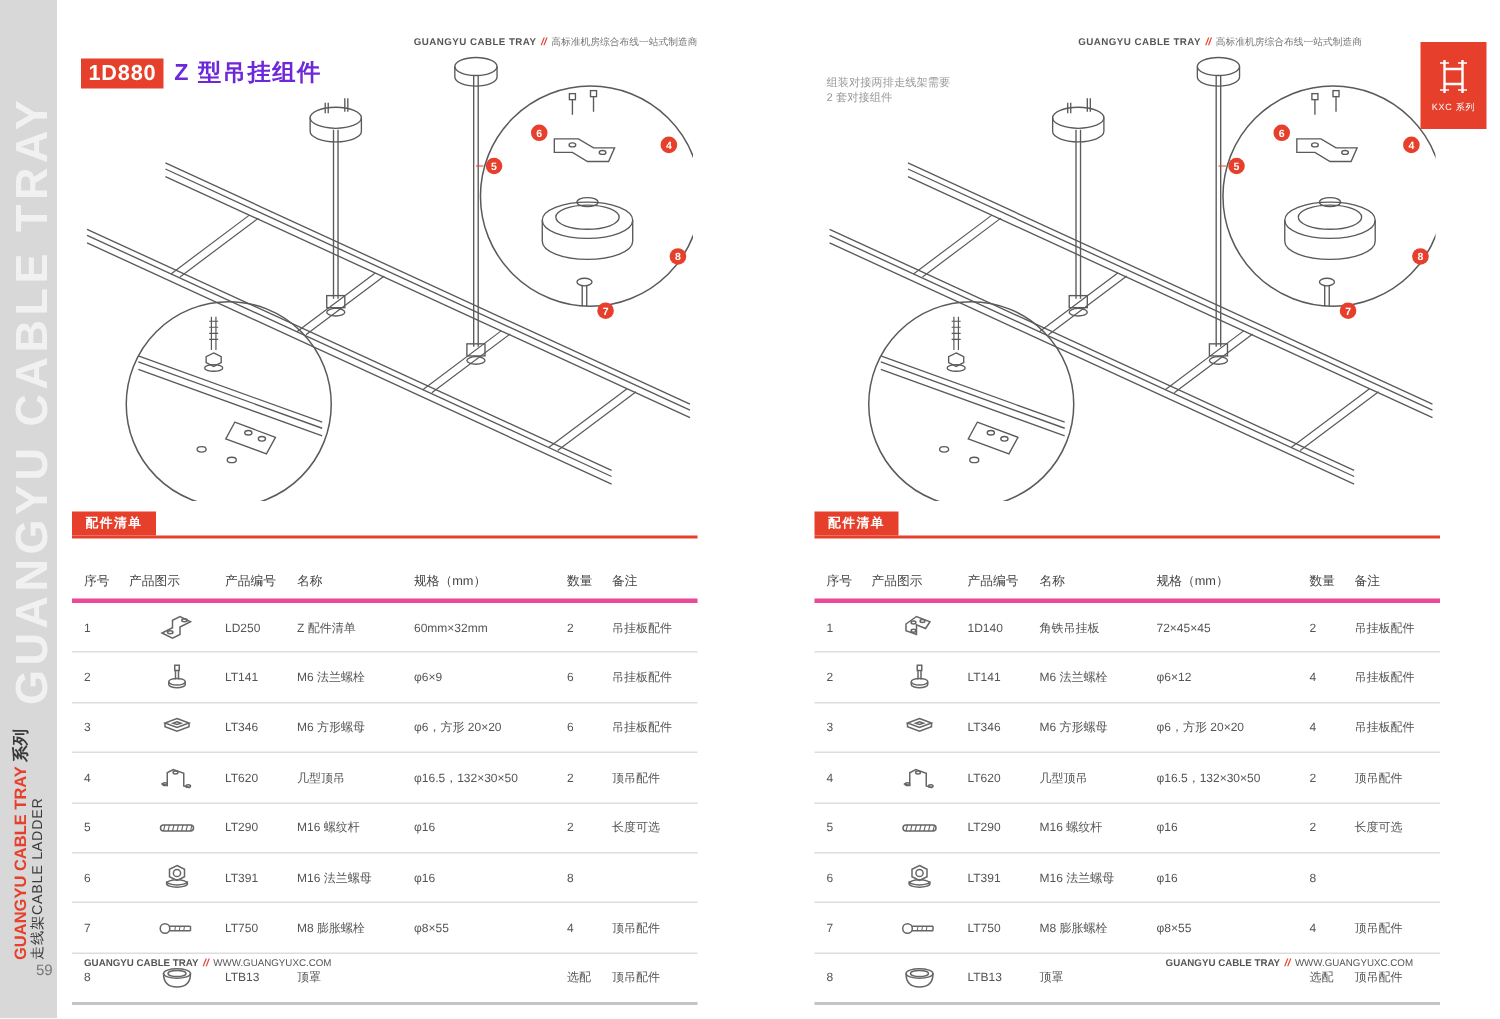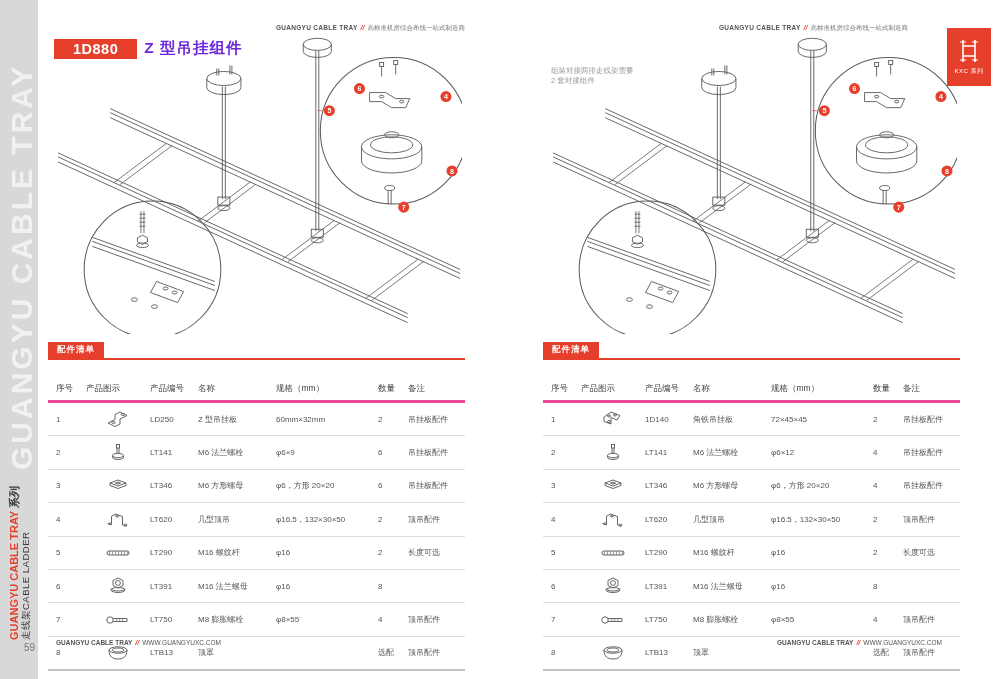--- a/index.html
+++ b/index.html
@@ -27,23 +27,23 @@
   .page.p1{left:543px;}
 
   .topline{position:absolute;top:4px;right:0;font-size:6.5px;color:#555;white-space:nowrap;}
   .page.p1 .topline{right:52px;}
   .topline .brand{font-weight:bold;letter-spacing:.3px;}
   .slash{color:var(--red);font-style:italic;font-weight:bold;padding:0 3px;font-size:7px;}
   .topline .slogan{color:#777;}
 
   .title-row{position:absolute;top:18px;left:6px;display:flex;align-items:center;gap:7px;}
   .code-box{background:var(--red);color:#fff;font-weight:bold;font-size:14.5px;
-    padding:2px 19px;letter-spacing:.5px;}
+    padding:2px 5px;letter-spacing:.5px;}
   .page-title{font-size:15.5px;font-weight:bold;color:#6d28d9;margin:0;letter-spacing:1px;}
-  .subtitle{position:absolute;top:46px;left:8px;font-size:7.5px;color:#999;line-height:9.5px;}
+  .subtitle{position:absolute;top:30px;left:8px;font-size:7.5px;color:#999;line-height:9.5px;}
 
   
   .logo-box{position:absolute;left:947px;top:28px;width:44px;height:58px;background:var(--red);
     display:flex;flex-direction:column;align-items:center;justify-content:center;gap:3px;}
   .logo-box svg{display:block;}
   .logo-label{color:#fff;font-size:6px;letter-spacing:.5px;}
 
   
   .drawing{position:absolute;top:8px;left:2px;width:412px;height:306px;}
   .drawing svg{width:100%;height:100%;}
@@ -188,21 +188,21 @@
             <div class="cell-icon">
               <svg width="26" height="22" viewBox="0 0 26 22">
                 <g stroke="#666" stroke-width="1" fill="none">
                   <path d="M3,15 l7,3.5 5,-2.5 v-5 l7,-3.5 -7,-3.5 -5,2.5 v5 z"></path>
                   <ellipse cx="8.5" cy="14.5" rx="1.8" ry="1"></ellipse>
                   <ellipse cx="18" cy="6.5" rx="1.8" ry="1"></ellipse>
                 </g>
               </svg>
             </div>
             <div>LD250</div>
-            <div>Z 型吊挂板</div>
+            <div>Z 配件清单</div>
             <div>60mm×32mm</div>
             <div>2</div>
             <div>吊挂板配件</div>
           </div>
           <div class="trow">
             <div>2</div>
             <div class="cell-icon">
               <svg width="22" height="22" viewBox="0 0 22 22">
                 <g stroke="#666" stroke-width="1" fill="none">
                   <rect x="9.5" y="2.5" width="3" height="3.5"></rect>

